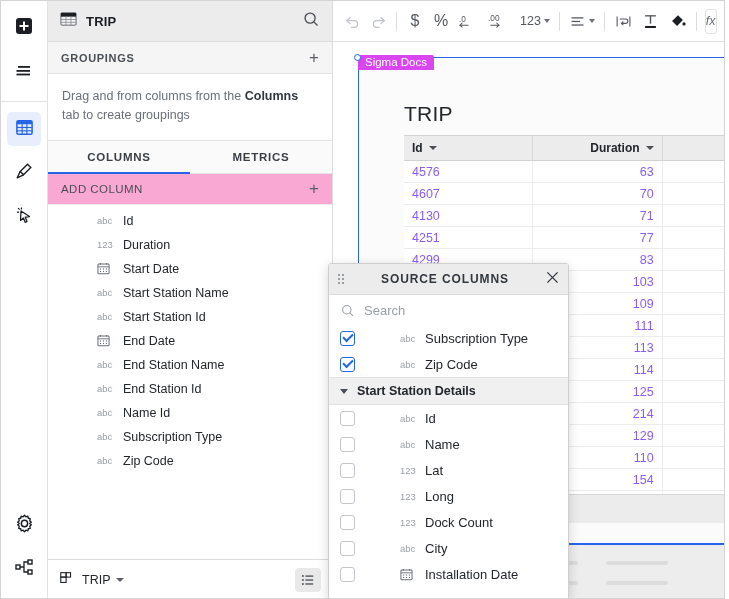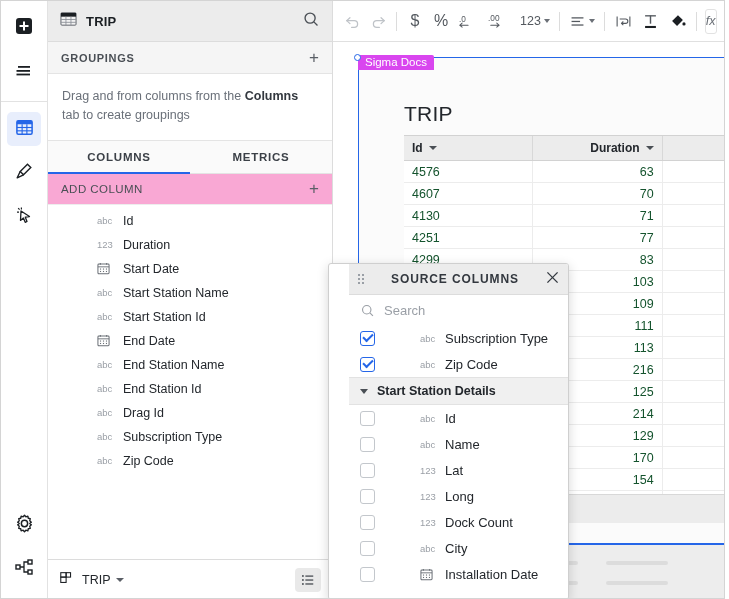--- a/index.html
+++ b/index.html
@@ -190,21 +190,21 @@
   .gh.c2 { width: 152px; justify-content: flex-end; }
   .gh.c3 { width: 80px; }
   .gh .gcaret {
     width: 0; height: 0; margin-left: 6px;
     border-left: 4px solid transparent; border-right: 4px solid transparent;
     border-top: 4.5px solid #4a4f55;
   }
   .grid-row { display: flex; height: 22px; border-bottom: 1px solid #ececec; }
   .gc {
     display: flex; align-items: center;
-    font-size: 12.5px; color: #14532d;
+    font-size: 12.5px; color: #8b5cf6;
     border-right: 1px solid #ececec; padding: 0 8px;
   }
   .gc.c1 { width: 152px; }
   .gc.c2 { width: 152px; justify-content: flex-end; }
   .gc.c3 { width: 80px; }
 
   
   #lower {
     position: absolute; left: 45px; right: 0; top: 436px; bottom: 0;
     background: #f7f7f7;
@@ -221,21 +221,20 @@
 
   
   #dialog {
     position: absolute; left: 327px; top: 262px;
     width: 241px; height: 337px;
     background: #ffffff;
     border: 1px solid #cfcfcf;
     border-radius: 3px;
     box-shadow: 0 3px 12px rgba(0,0,0,.16);
     overflow: hidden;
-    padding-left: 20px;
   }
   #dlg-head {
     height: 31px; background: #ececec; border-bottom: 1px solid #dcdcdc;
     display: flex; align-items: center; padding: 0 9px;
   }
   #dlg-title {
     flex: 1; text-align: center;
     font-size: 12px; font-weight: bold; letter-spacing: .9px; color: #33383f;
   }
   #dlg-search {
@@ -448,21 +447,21 @@
         <div class="col-row">
           <span class="tmark">abc</span>
           <span>End Station Name</span>
         </div>
         <div class="col-row">
           <span class="tmark">abc</span>
           <span>End Station Id</span>
         </div>
         <div class="col-row">
           <span class="tmark">abc</span>
-          <span>Drag Id</span>
+          <span>Name Id</span>
         </div>
         <div class="col-row">
           <span class="tmark">abc</span>
           <span>Subscription Type</span>
         </div>
         <div class="col-row">
           <span class="tmark">abc</span>
           <span>Zip Code</span>
         </div>
       </div>
@@ -617,41 +616,41 @@
                 <div class="gc c2">111</div>
                 <div class="gc c3"></div>
               </div>
               <div class="grid-row">
                 <div class="gc c1"></div>
                 <div class="gc c2">113</div>
                 <div class="gc c3"></div>
               </div>
               <div class="grid-row">
                 <div class="gc c1"></div>
-                <div class="gc c2">216</div>
+                <div class="gc c2">114</div>
                 <div class="gc c3"></div>
               </div>
               <div class="grid-row">
                 <div class="gc c1"></div>
                 <div class="gc c2">125</div>
                 <div class="gc c3"></div>
               </div>
               <div class="grid-row">
                 <div class="gc c1"></div>
                 <div class="gc c2">214</div>
                 <div class="gc c3"></div>
               </div>
               <div class="grid-row">
                 <div class="gc c1"></div>
                 <div class="gc c2">129</div>
                 <div class="gc c3"></div>
               </div>
               <div class="grid-row">
                 <div class="gc c1"></div>
-                <div class="gc c2">170</div>
+                <div class="gc c2">110</div>
                 <div class="gc c3"></div>
               </div>
               <div class="grid-row">
                 <div class="gc c1"></div>
                 <div class="gc c2">154</div>
                 <div class="gc c3"></div>
               </div>
               <div class="grid-row">
                 <div class="gc c1"></div>
                 <div class="gc c2">138</div>

